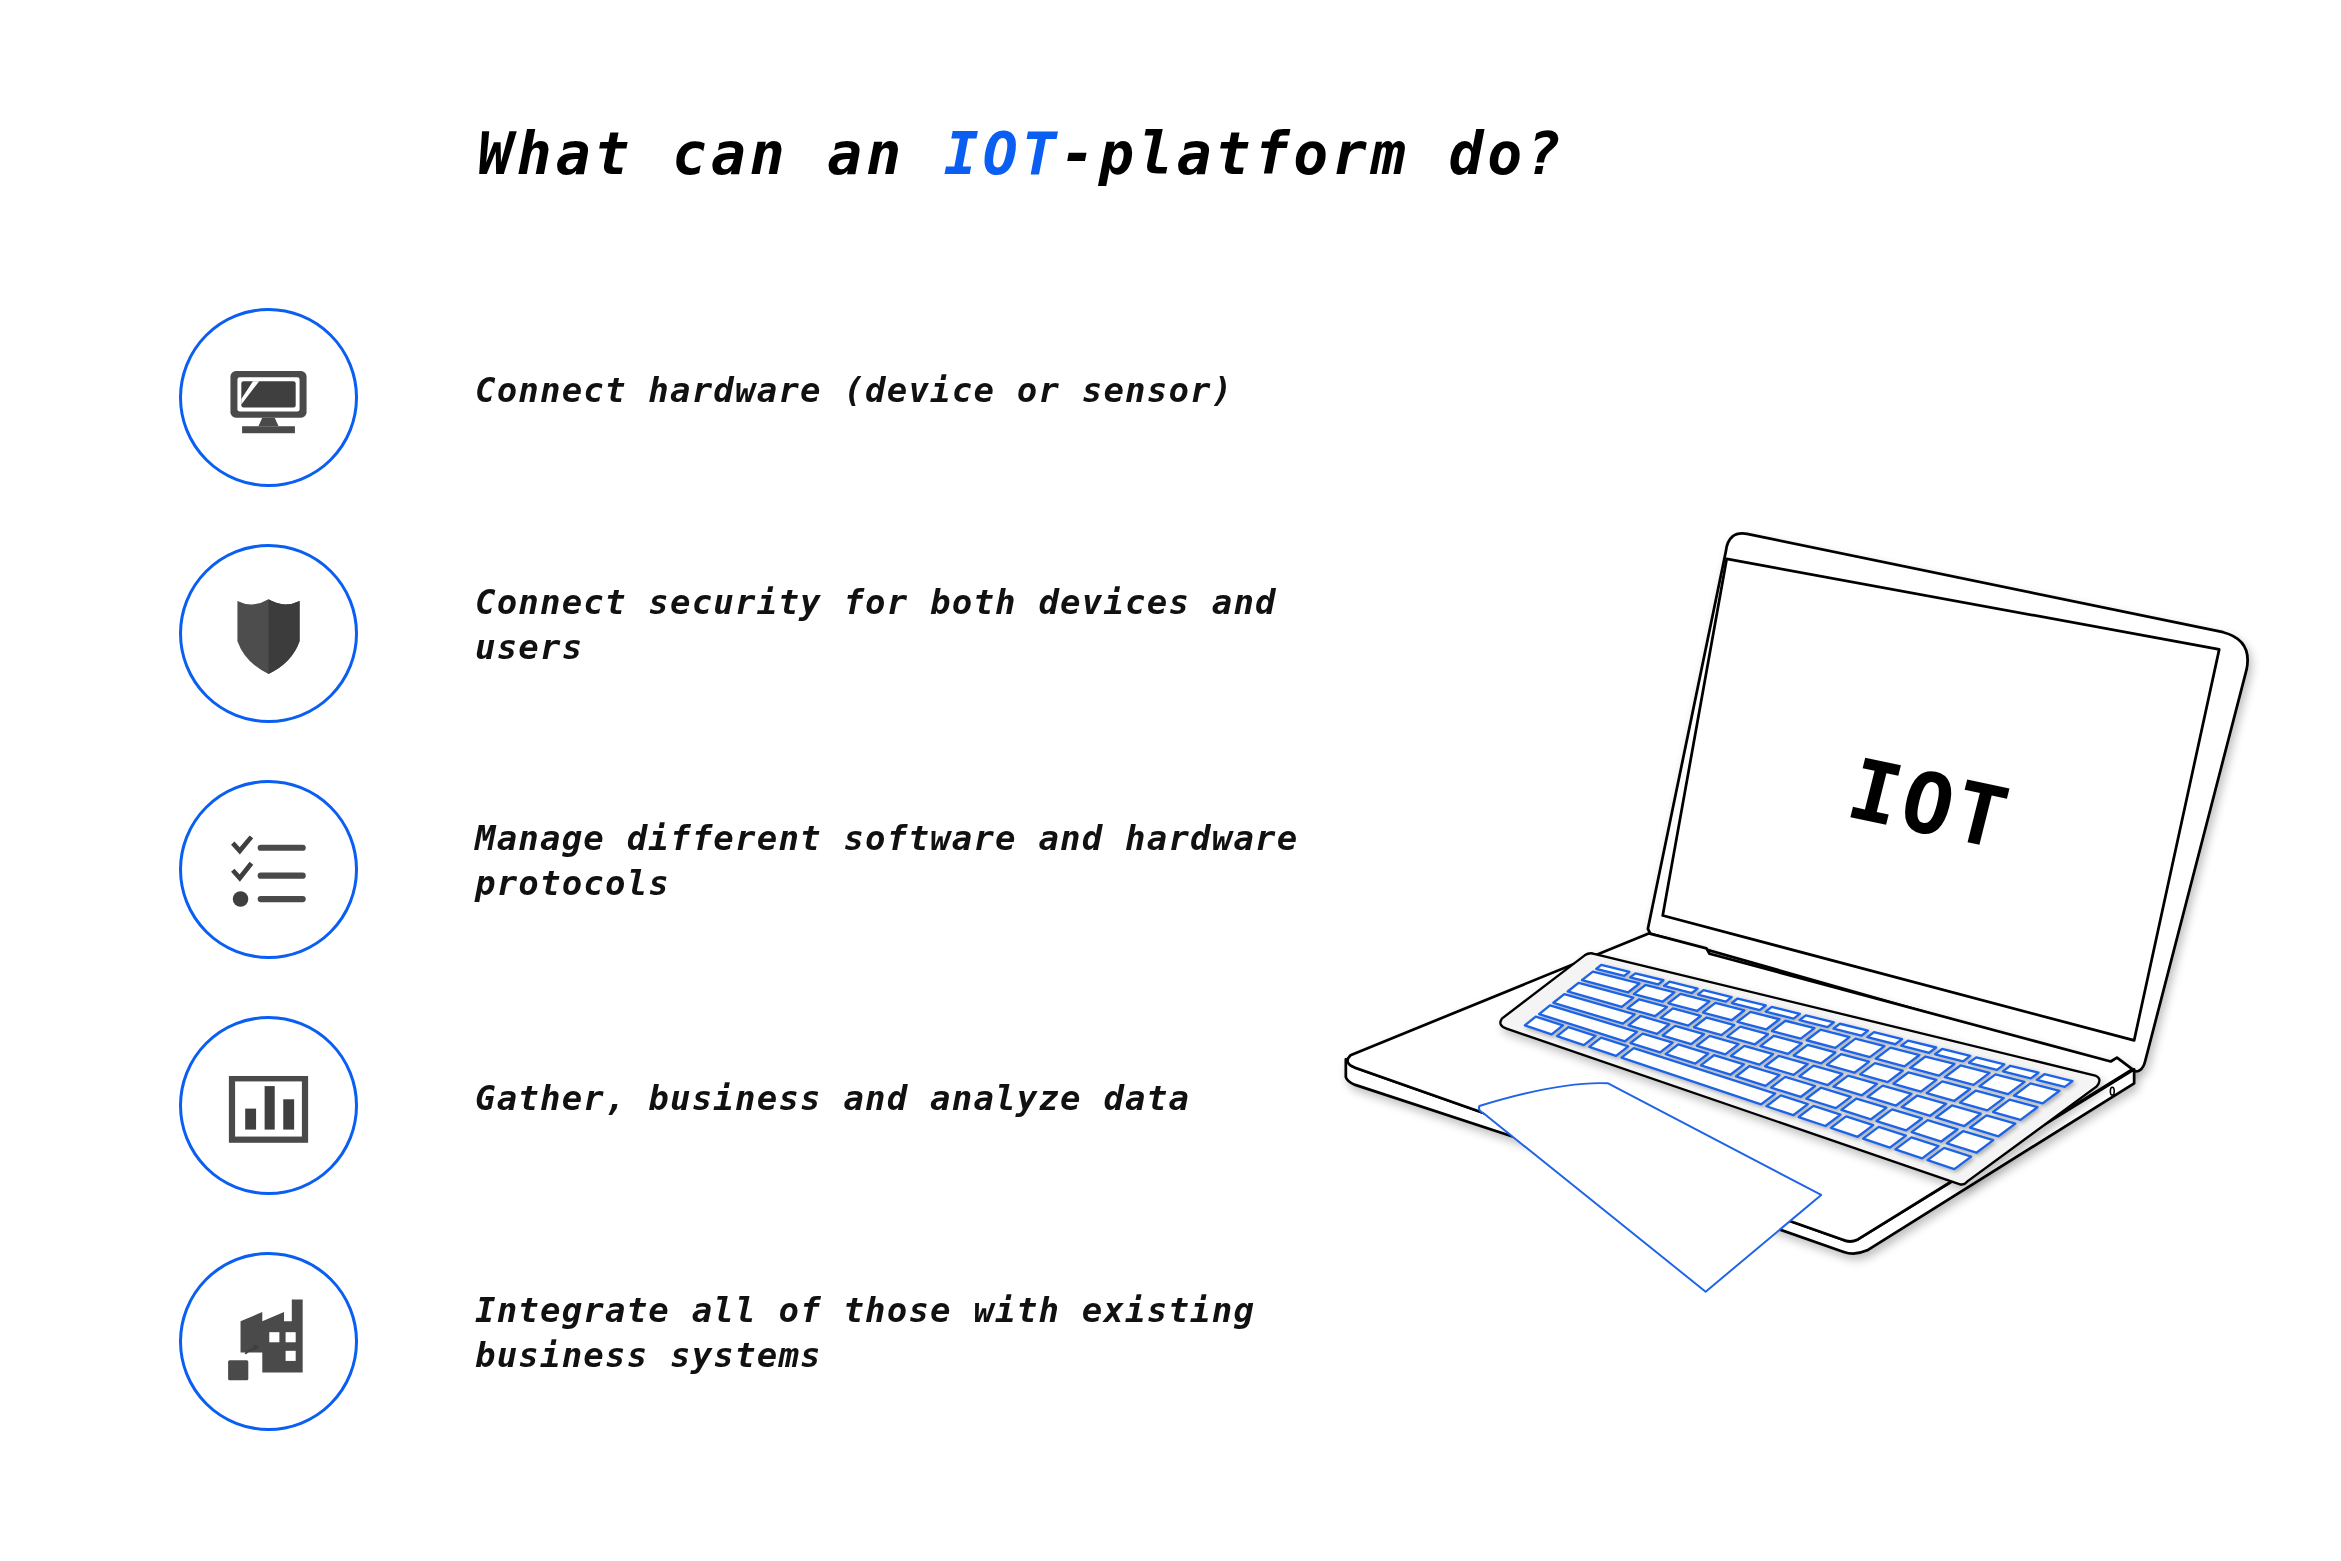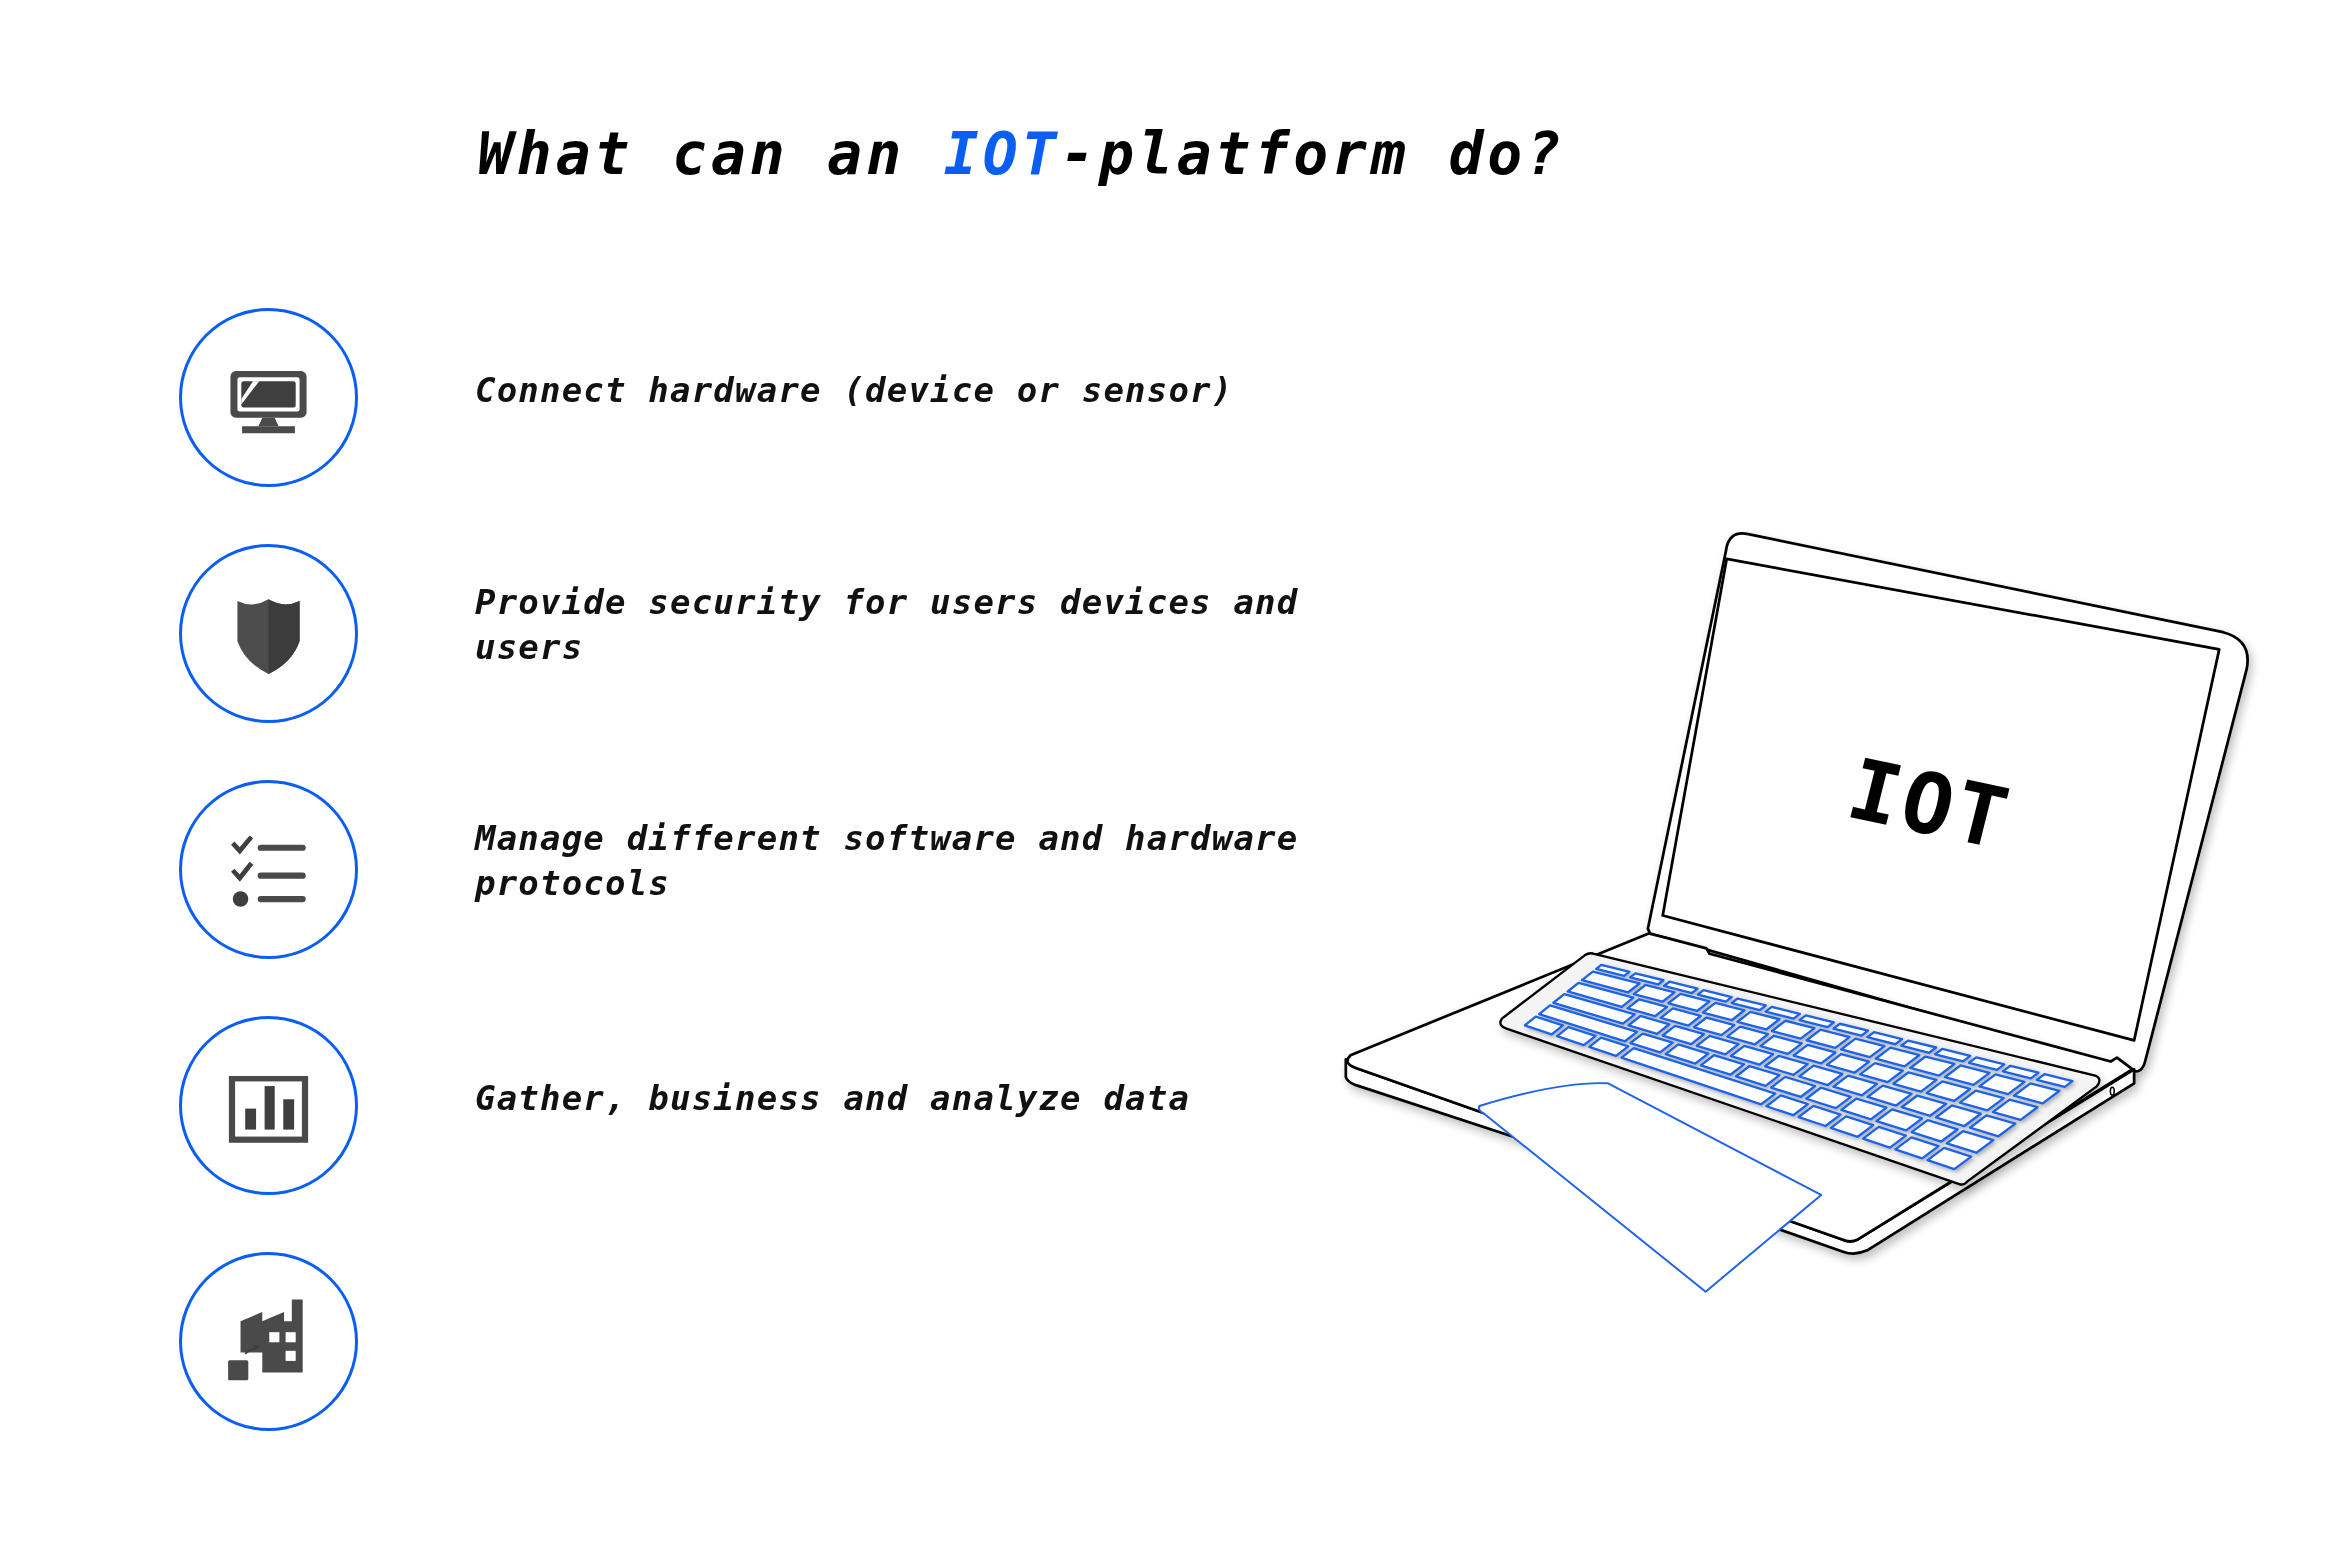--- a/index.html
+++ b/index.html
@@ -59,21 +59,21 @@
     <div class="text" style="top:60px;">Connect hardware (device or sensor)</div>
   </div>
 
   <div class="feature" style="top:544px;">
     <div class="circle">
       <svg viewBox="0 0 112 112">
         <path d="M16 14 Q36 24 56 12 Q76 24 96 14 L96 66 Q86 94 56 108 Q26 94 16 66 Z" fill="#4d4d4d"></path>
         <path d="M56 12 Q76 24 96 14 L96 66 Q86 94 56 108 Z" fill="#3c3c3c"></path>
       </svg>
     </div>
-    <div class="text" style="top:36px;">Provide security for users devices and users</div>
+    <div class="text" style="top:36px;">Connect security for both devices and users</div>
   </div>
 
   <div class="feature" style="top:780px;padding-left:12px;">
     <div class="circle">
       <svg viewBox="0 0 112 112">
         <polyline points="10,22 19,32 34,14" fill="none" stroke="#3f3f3f" stroke-width="6" stroke-linejoin="miter"></polyline>
         <polyline points="10,57 19,67 34,48" fill="none" stroke="#3f3f3f" stroke-width="6" stroke-linejoin="miter"></polyline>
         <circle cx="20" cy="94" r="10" fill="#3f3f3f"></circle>
         <rect x="42" y="24" width="62" height="8" rx="4" fill="#4a4a4a"></rect>
         <rect x="42" y="60" width="62" height="8" rx="4" fill="#4a4a4a"></rect>
@@ -101,20 +101,21 @@
       <svg viewBox="0 0 112 112">
         <polygon points="20,30 48,18 48,30 76,18 76,30 86,30 86,2 100,2 100,96 48,96 48,70 20,70" fill="#4a4a4a"></polygon>
         <rect x="57" y="44" width="13" height="13" fill="#fff"></rect>
         <rect x="78" y="44" width="13" height="13" fill="#fff"></rect>
         <rect x="78" y="68" width="13" height="13" fill="#fff"></rect>
         <rect x="4" y="80" width="26" height="26" rx="2" fill="#4a4a4a"></rect>
         <path d="M26 72 Q33 65 42 64" fill="none" stroke="#3f3f3f" stroke-width="2.5"></path>
         <polygon points="44,62 36,60 38,67" fill="#3f3f3f"></polygon>
       </svg>
     </div>
+    <div class="text" style="top:36px;">Integrate all of those with existing business systems</div>
   </div>
 
 </div>
 
 <svg class="laptop" viewBox="0 0 3000 2000" width="2342" height="1561">
   <defs>
     <filter id="soft" x="-10%" y="-10%" width="120%" height="120%">
       <feGaussianBlur in="SourceAlpha" stdDeviation="6"></feGaussianBlur>
       <feOffset dx="4" dy="6" result="b"></feOffset>
       <feComponentTransfer>

